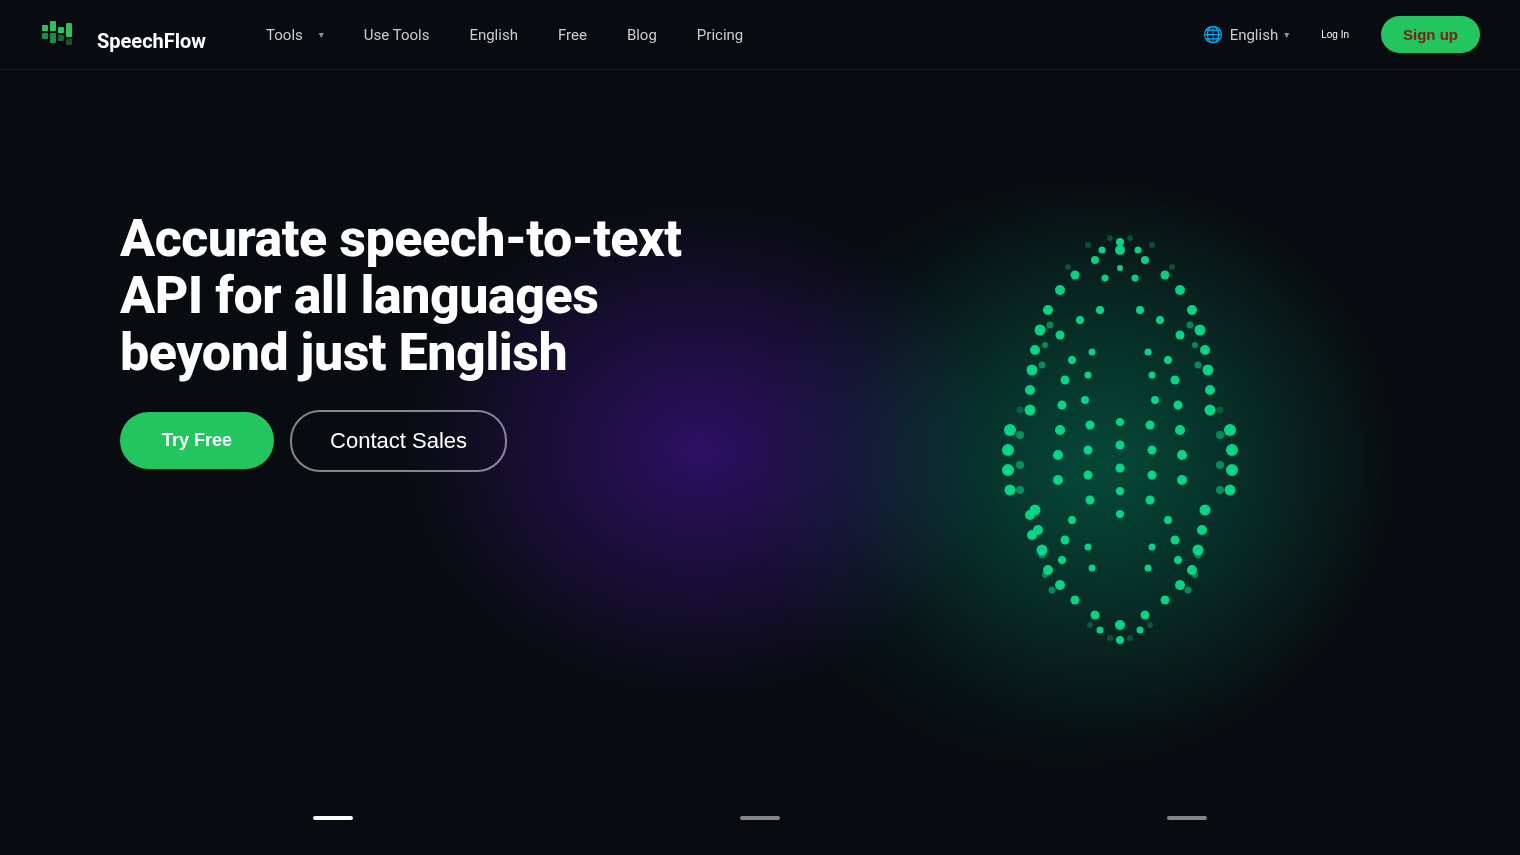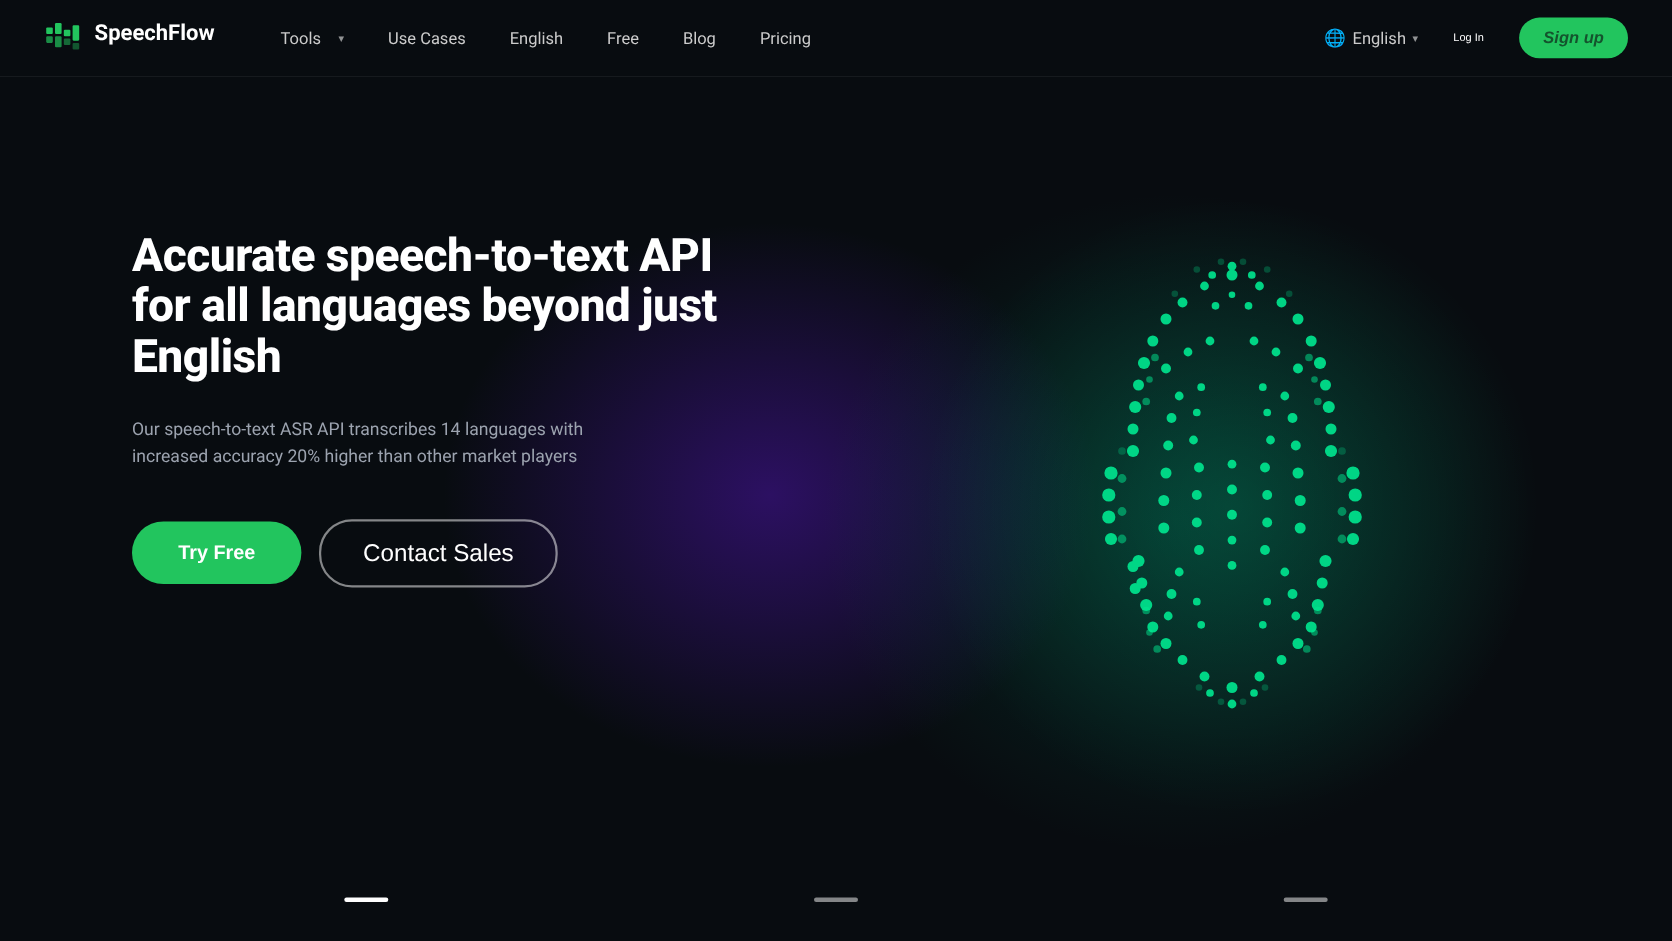--- a/index.html
+++ b/index.html
@@ -47,22 +47,22 @@
       z-index: 10;
       display: flex;
       align-items: center;
       padding: 0 40px;
       height: 70px;
       border-bottom: 1px solid rgba(255,255,255,0.06);
     }
 
     .logo-area {
       display: flex;
-      align-items: flex-start;
-      gap: 10px;
+      align-items: flex-end;
+      gap: 21px;
       margin-right: 60px;
       text-decoration: none;
     }
 
     .logo-icon {
       width: 36px;
       height: 36px;
       display: flex;
       align-items: center;
       justify-content: center;
@@ -132,47 +132,46 @@
       color: #ffffff;
       background: none;
       border: none;
       font-size: 10px;
       cursor: pointer;
       padding: 8px 12px;
     }
 
     .btn-signup {
       background: #22c55e;
-      color: #14532d;
+      color: #7f1d1d;
       border: none;
       border-radius: 24px;
       padding: 10px 22px;
       font-size: 15px;
       font-weight: 600;
       cursor: pointer;
-      font-style: italic;
     }
 
     
     .hero {
       position: relative;
       z-index: 5;
       display: flex;
       align-items: flex-start;
       padding: 120px 0 80px 120px;
       min-height: 780px;
     }
 
     .hero-content {
       max-width: 580px;
       padding-top: 20px;
     }
 
     .hero-title {
-      font-size: 42px;
+      font-size: 52px;
       font-weight: 800;
       line-height: 1.1;
       color: #ffffff;
       margin-bottom: 28px;
       letter-spacing: -0.5px;
     }
 
     .hero-subtitle {
       font-size: 16px;
       color: #9ca3af;
@@ -276,21 +275,21 @@
     </div>
     <span class="logo-text">SpeechFlow</span>
   </a>
 
   <div class="nav-links">
     <a class="nav-link" href="#">
       <span>Tools</span>
       <span class="chevron">▾</span>
     </a>
     <a class="nav-link" href="#">
-      <span>Use Cases</span>
+      <span>Use Tools</span>
     </a>
     <a class="nav-link" href="#">
       <span>English</span>
     </a>
     <a class="nav-link" href="#">
       <span>Free</span>
     </a>
     <a class="nav-link" href="#">
       <span>Blog</span>
     </a>
@@ -306,21 +305,20 @@
       <span class="chevron">▾</span>
     </div>
     <button class="btn-login">Log In</button>
     <button class="btn-signup">Sign up</button>
   </div>
 </nav>
 
 <section class="hero">
   <div class="hero-content">
     <h1 class="hero-title">Accurate speech-to-text API for all languages beyond just English</h1>
-    <p class="hero-subtitle">Our speech-to-text ASR API transcribes 14 languages with increased accuracy 20% higher than other market players</p>
     <div class="hero-buttons">
       <button class="btn-try-free">Try Free</button>
       <button class="btn-contact">Contact Sales</button>
     </div>
   </div>
 
   <div class="hero-visual">
     <div class="sphere-container">
       <svg class="sphere-svg" viewBox="0 0 600 600" xmlns="http://www.w3.org/2000/svg">
         <defs>

